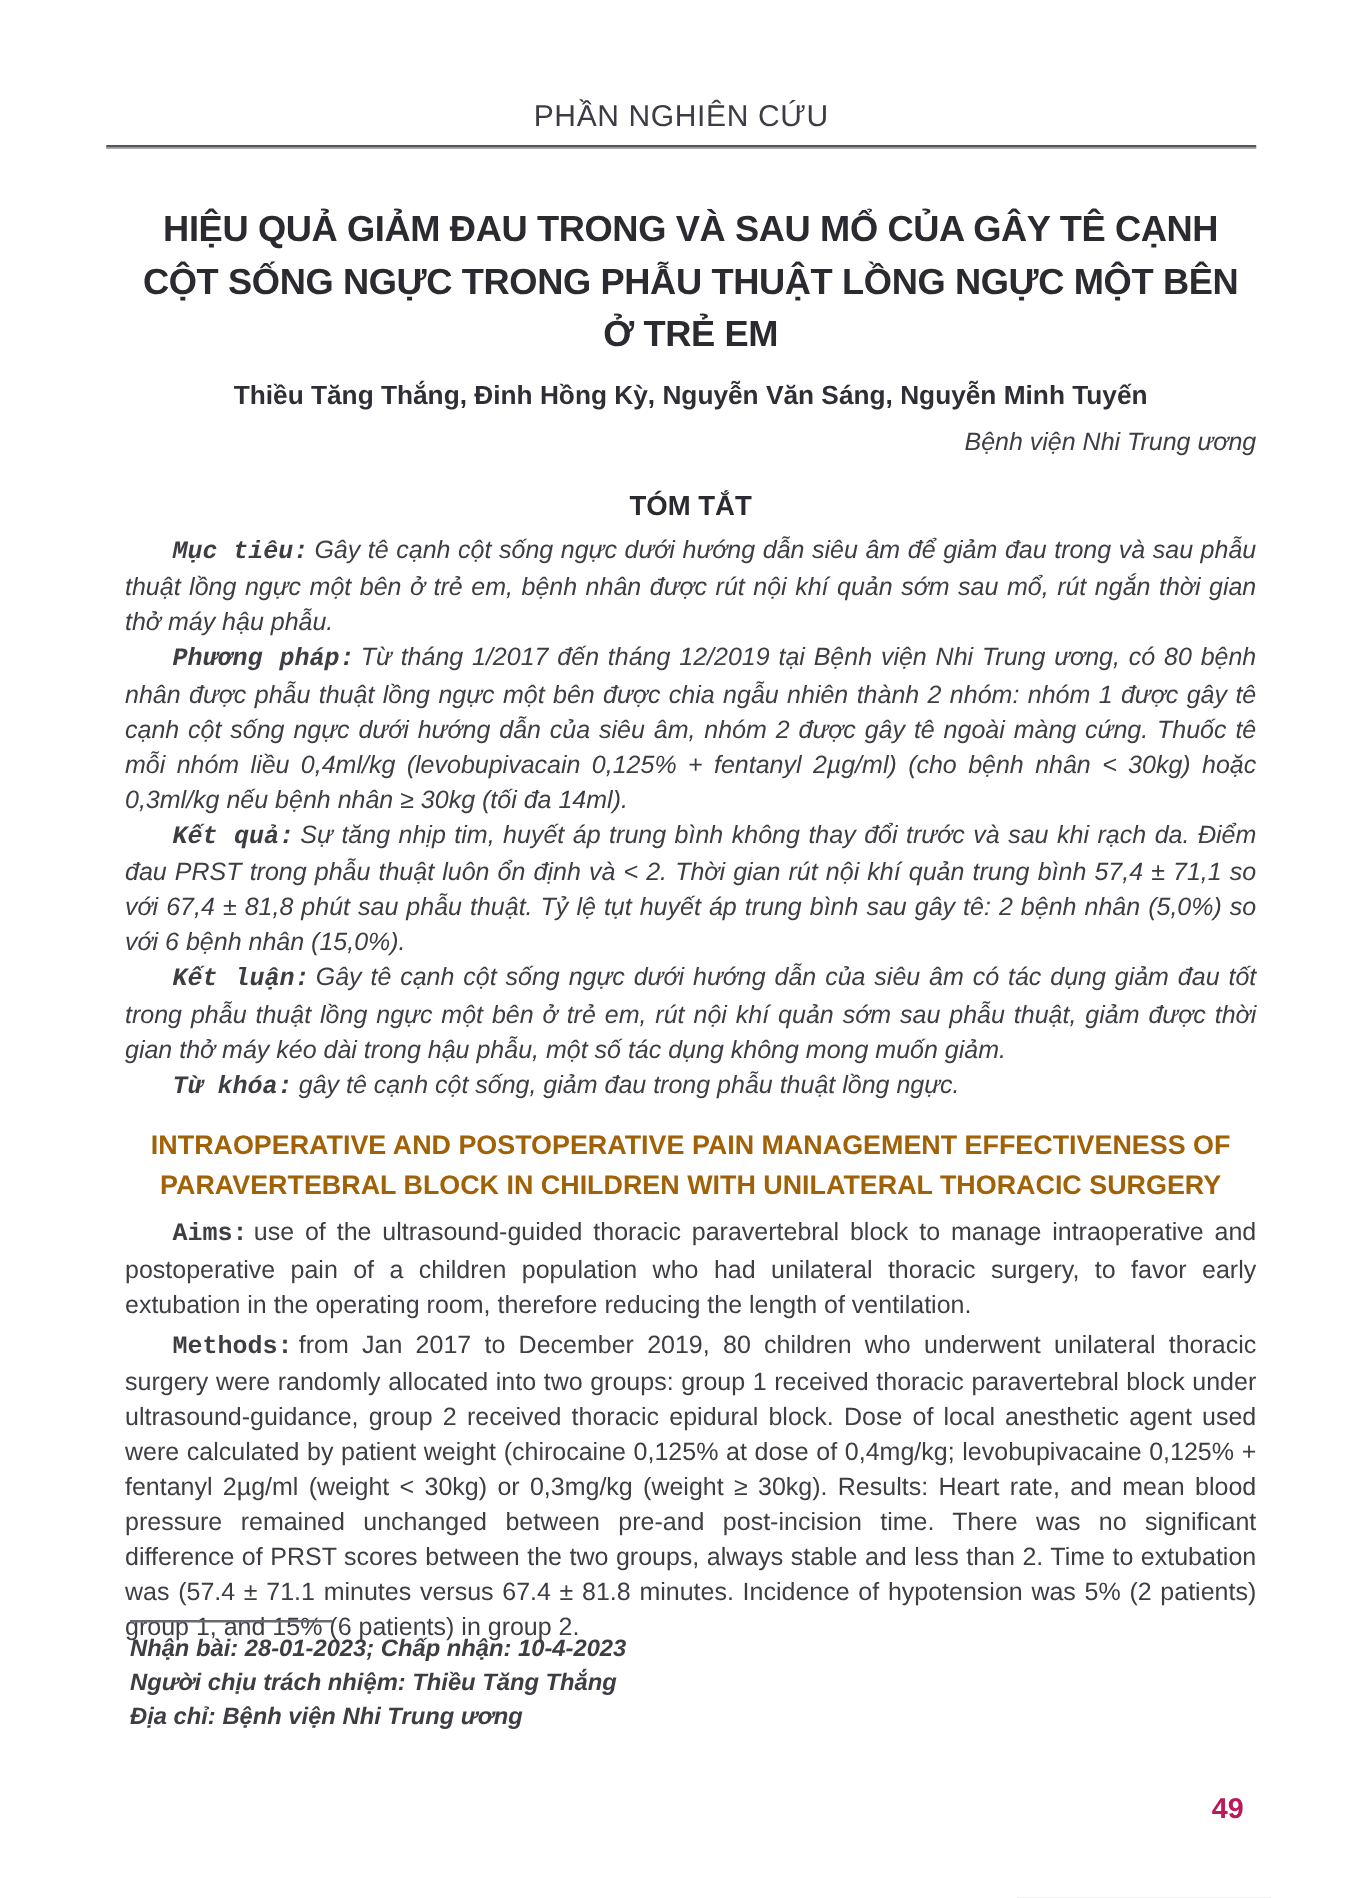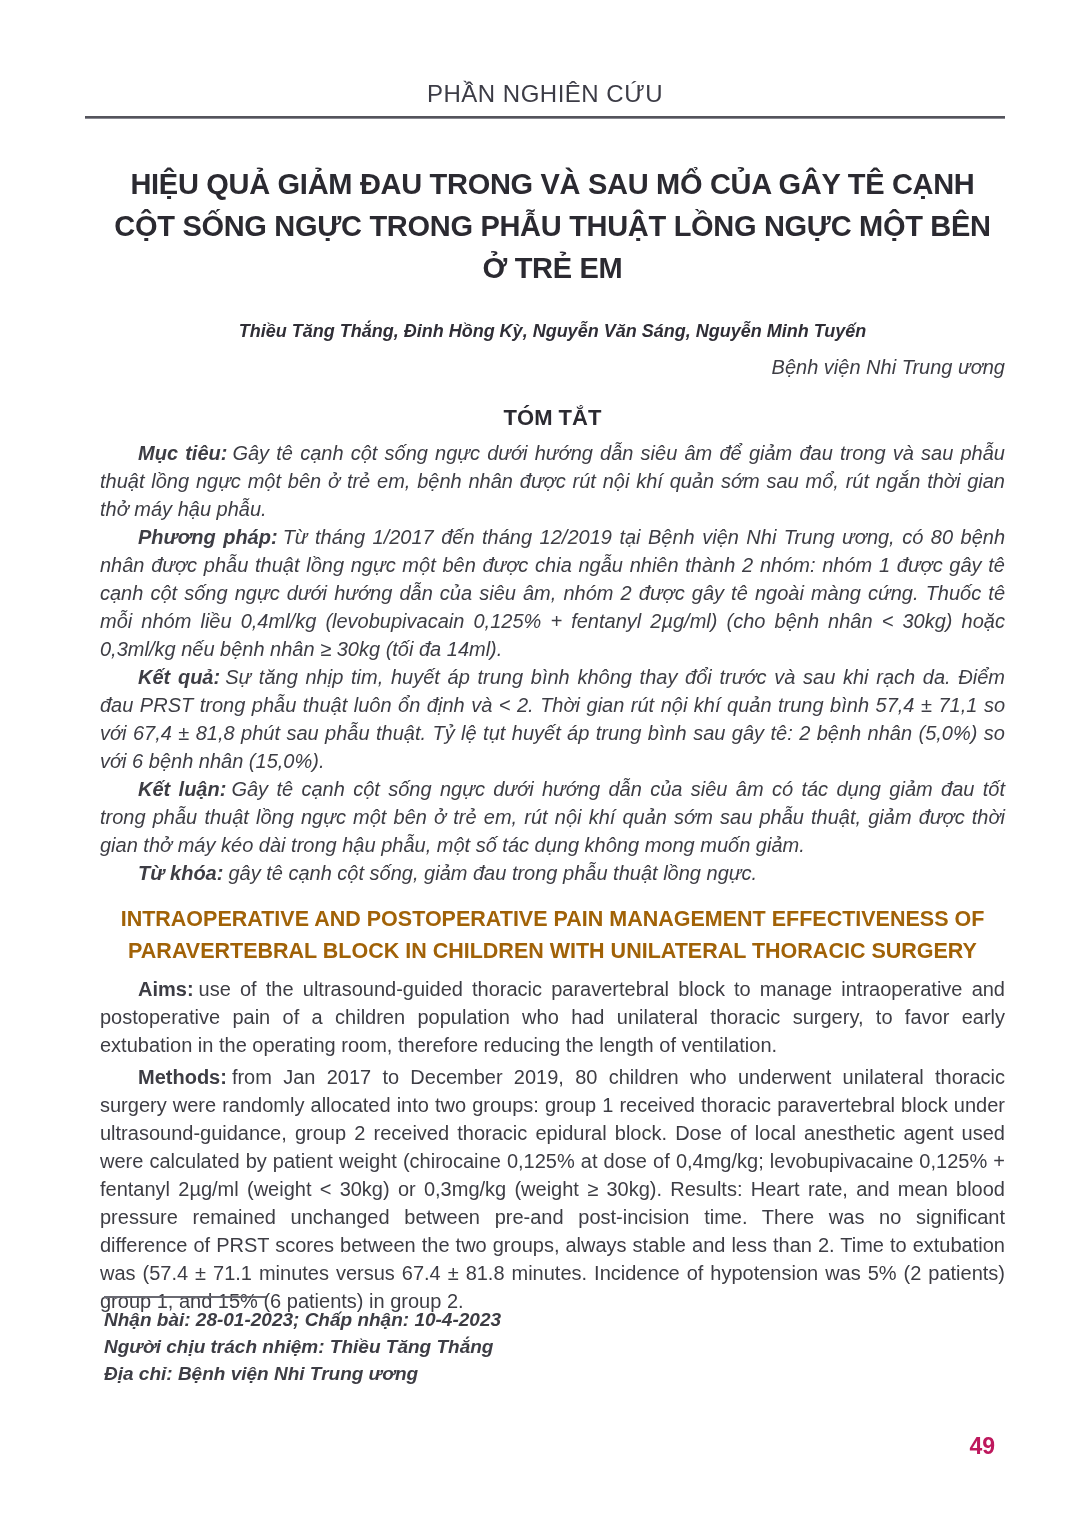--- a/index.html
+++ b/index.html
@@ -33,26 +33,25 @@
   .main-title {
     margin-top: 44px;
     text-align: center;
     font-weight: bold;
     font-size: 29px;
     line-height: 42px;
     letter-spacing: -0.3px;
     color: #2b2a31;
   }
   .authors {
-    margin-top: 32px;
+    margin-top: 16px;
     text-align: center;
     font-weight: bold;
-    font-size: 18px;
+    font-size: 21px;
     color: #2f2e36;
-    font-style: italic;
   }
   .affiliation {
     margin-top: 14px;
     text-align: right;
     font-style: italic;
     font-size: 20px;
     color: #3d3d44;
   }
   .abstract-heading {
     margin-top: 26px;
@@ -63,21 +62,21 @@
   }
   .para {
     margin: 0;
     text-align: justify;
     text-indent: 38px;
     font-size: 20px;
     line-height: 28px;
     color: #3d3d44;
   }
   .para.vi { font-style: italic; }
-  .para .lead { margin-right: 0.25em; }
+  .para .lead { margin-right: 0.25em; font-family: Liberation Mono, monospace; }
   .vi-abstract { margin-top: 8px; }
   .en-title {
     margin-top: 16px;
     text-align: center;
     font-weight: bold;
     font-size: 21.5px;
     line-height: 32px;
     color: #a16207;
   }
   .en-abstract { margin-top: 8px; }

